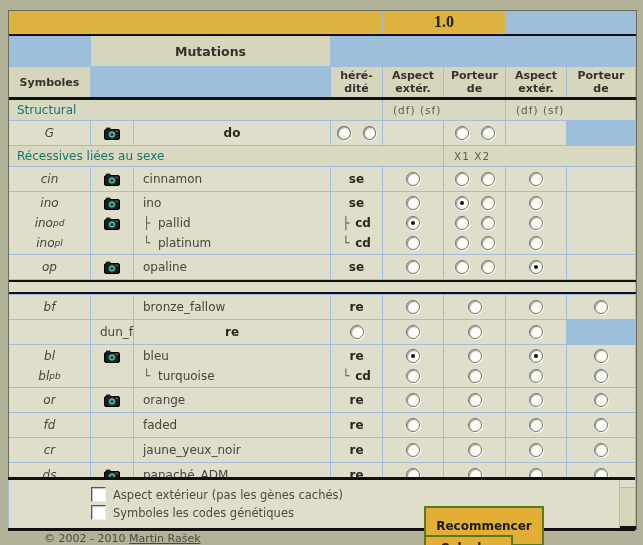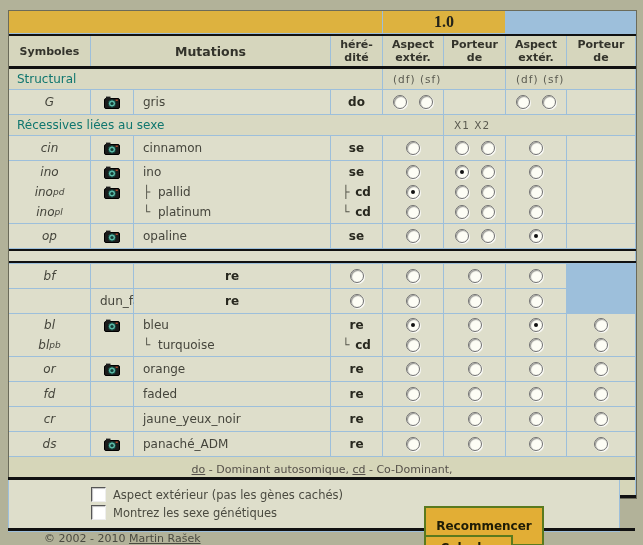--- a/index.html
+++ b/index.html
@@ -96,25 +96,25 @@
 <div class="gtable">
 
   <div class="grow gold">
     <div class="cell" style="grid-column:1/5"></div>
     <div class="cell" style="grid-column:5/7">
       <span class="gold-num">1.0</span>
     </div>
   </div>
 
   <div class="grow heads">
+    <div class="cell" style="grid-column:2/4">
+        <span style="font-size:12.5px">Mutations</span>
+      </div>
     <div class="cell" style="grid-column:1/2">
         <span>Symboles</span>
-      </div>
-    <div class="cell" style="grid-column:2/4">
-        <span style="font-size:12.5px">Mutations</span>
       </div>
     <div class="cell" style="grid-column:4/5">
       <span>héré-</span>
         <span>dité</span>
     </div>
     <div class="cell" style="grid-column:5/6">
       <span>Aspect</span>
         <span>extér.</span>
     </div>
     <div class="cell" style="grid-column:6/7">
@@ -145,23 +145,20 @@
           <div class="line">
             <span class="cam"><svg width="16" height="13" viewBox="0 0 16 13">
                 <rect x="0.5" y="2.5" width="15" height="10" rx="1.5" fill="#1c1c1c" stroke="#000"></rect>
                 <rect x="2" y="0.6" width="4.5" height="2.6" fill="#1c1c1c"></rect>
                 <rect x="11.6" y="3.6" width="2.2" height="1.3" fill="#c05030"></rect>
                 <circle cx="8" cy="7.5" r="3.7" fill="#5cb8a6" stroke="#0a332c"></circle>
                 <circle cx="8" cy="7.5" r="1.6" fill="#143d36"></circle>
               </svg></span>
           </div>
         </div>
-        <div class="cell c-name">
-          <div class="line">gris</div>
-        </div>
         <div class="cell c-her">
           <div class="line">do</div>
         </div>
         <div class="cell">
           <div class="line">
             <span class="radio"></span>
             <span class="radio"></span>
           </div>
         </div>
         <div class="cell">
@@ -344,20 +341,23 @@
       </div>
       <div class="grow spacer">
         <div class="cell" style="grid-column: 1 / 9;"></div>
       </div>
       <div class="grow gene">
         <div class="cell c-sym">
           <div class="line">bf</div>
         </div>
         <div class="cell">
           <div class="line"></div>
+        </div>
+        <div class="cell c-name">
+          <div class="line">bronze_fallow</div>
         </div>
         <div class="cell c-her">
           <div class="line">re</div>
         </div>
         <div class="cell">
           <div class="line">
             <span class="radio"></span>
           </div>
         </div>
         <div class="cell">
@@ -628,21 +628,21 @@
 </div>
 
 <div class="blackline" style="top:477px"></div>
 <div class="cpanel" id="cpanel">
     <div class="crow">
       <span class="checkbox"></span>
       <span>Aspect extérieur (pas les gènes cachés)</span>
     </div>
     <div class="crow">
       <span class="checkbox"></span>
-      <span>Montrez les sexe génétiques</span>
+      <span>Symboles les codes génétiques</span>
     </div>
   </div>
 <div class="blackline" style="top:528px"></div>
 
 <button class="gbtn" id="btn-restart">Recommencer</button>
 <button class="gbtn" id="btn-calc">Calculez</button>
 
 <div class="copyright">
   <span>© 2002 - 2010 </span><a>Martin Rašek</a>
 </div>

